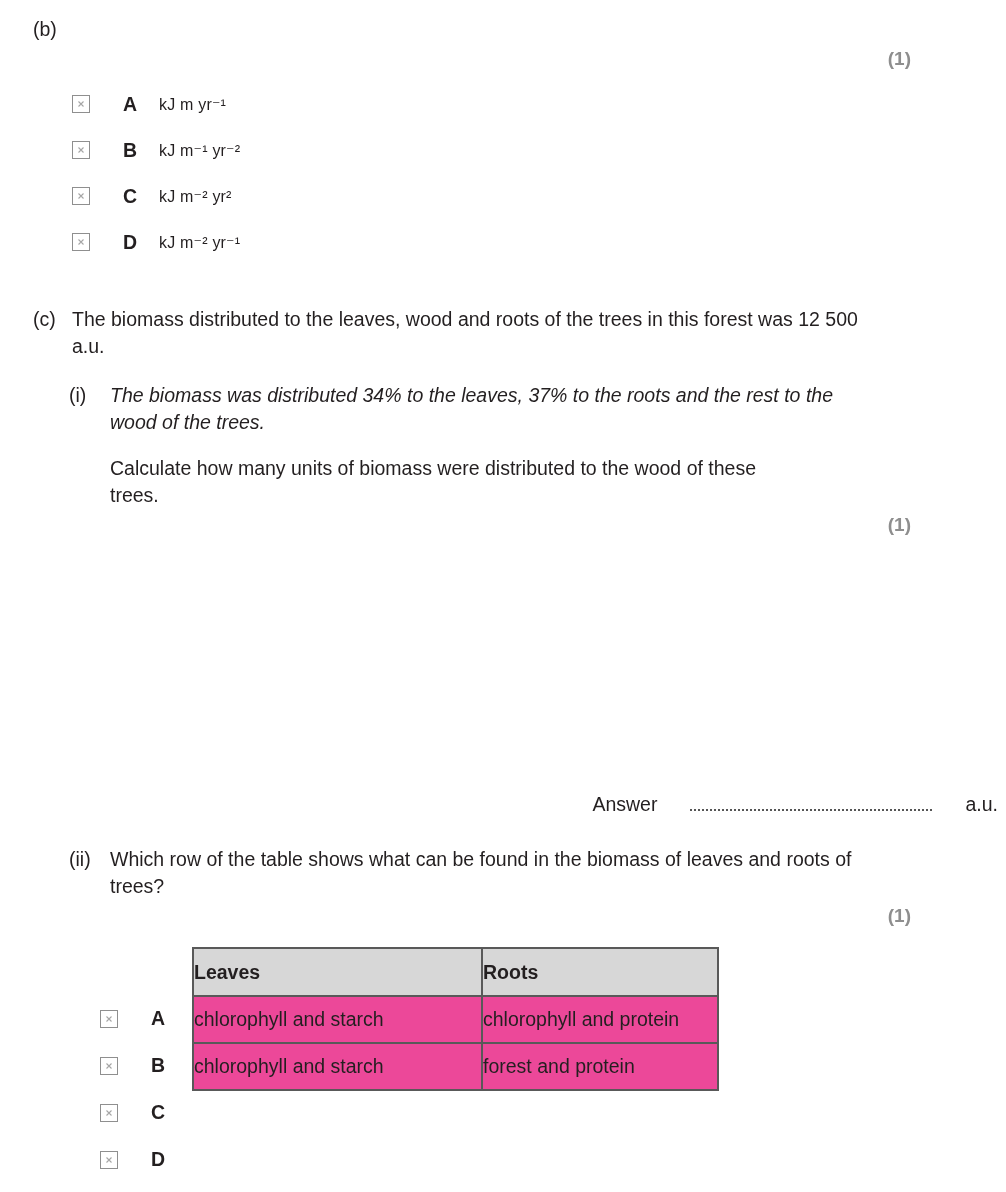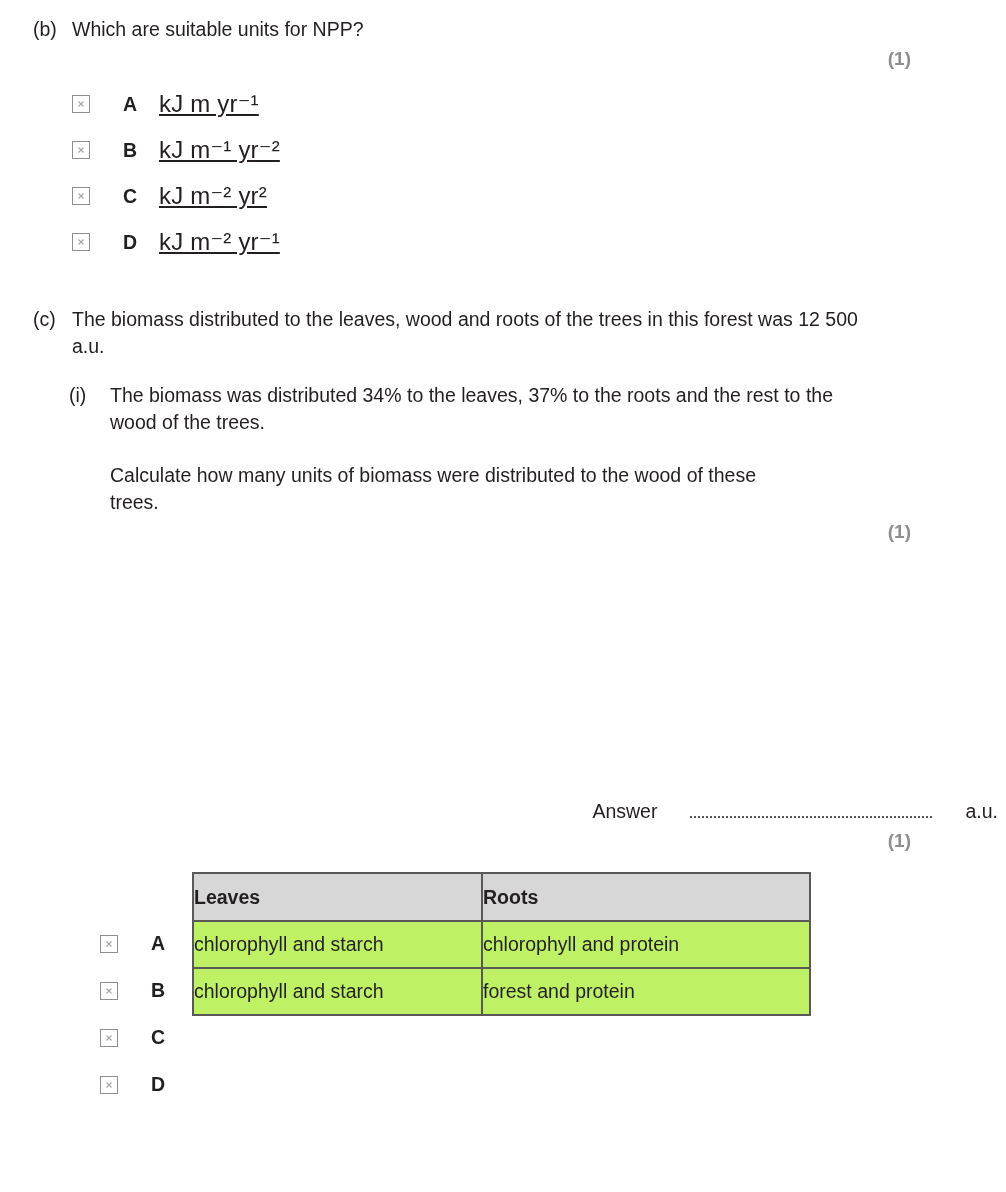--- a/index.html
+++ b/index.html
@@ -11,53 +11,52 @@
   .qlabel-sub { flex:0 0 41px; font-size:19.5px; line-height:27px; }
   .qtext { font-size:19.5px; line-height:27px; }
 
   .marks { font-weight:700; color:#8e8e8e; font-size:19px; line-height:27px; text-align:right; padding-right:87px; margin-top:2px; }
 
   .options { margin-left:39px; margin-top:20px; }
   .option { display:flex; align-items:center; height:24px; margin-bottom:22px; }
   .checkbox { width:18px; height:18px; border:1.5px solid #8f8f8f; background:#fff; display:inline-flex; align-items:center; justify-content:center; padding:0; cursor:pointer; flex:0 0 18px; }
   .cross { width:10px; height:10px; stroke:#a6a6a6; stroke-width:1.3; fill:none; }
   .optletter { font-weight:700; font-size:19.5px; width:22px; margin-left:33px; }
-  .optunit { font-size:24px; margin-left:14px; letter-spacing:0.2px;text-decoration:underline; }
+  .optunit { font-size:16px; margin-left:14px; letter-spacing:0.2px; }
 
   .qc { margin-top:52px; }
   .qc .qtext { max-width:800px; }
   .qci { margin-top:22px; margin-left:36px; }
-  .qci .qtext { max-width:765px; }
-  .calc { margin-top:26px; margin-left:77px; font-size:19.5px; line-height:27px; max-width:700px; }
+  .qci .qtext { max-width:765px;font-style:italic; }
+  .calc { margin-top:19px; margin-left:77px; font-size:19.5px; line-height:27px; max-width:700px; }
   .answer-line { margin-top:252px; display:flex; justify-content:flex-end; align-items:baseline; font-size:19.5px; line-height:28px;gap:27px; }
   .answer-dots { width:242px; border-bottom:2px dotted #555; height:20px; margin:0 6px; cursor:text; }
   .qcii { margin-top:28px; margin-left:36px; }
   .qcii .qtext { max-width:775px; }
 
   .table-section { margin-top:18px; margin-left:67px; display:flex; align-items:flex-start; }
   .rail { width:92px; display:flex; flex-direction:column; flex:0 0 92px; }
   .rail-spacer { height:48px; }
   .rail-row { height:47px; display:flex; align-items:center; }
   .rail-row .optletter { margin-left:33px; width:auto; }
 
   table.answer-table { border-collapse:collapse; table-layout:fixed; }
   table.answer-table th, table.answer-table td { border:2px solid #595959; text-align:left; vertical-align:middle; font-size:19.5px; }
   table.answer-table th { background:#d7d7d7; font-weight:700; height:48px; }
-  table.answer-table td { height:47px; background:#bef264; }
+  table.answer-table td { height:47px; background:#ec4899; }
   .col-leaves { width:289px; }
-  .col-roots { width:328px;margin-top:32px; }
+  .col-roots { width:236px;margin-top:32px; }
 </style>
 </head>
 <body>
 
 <div class="page">
 
   <div class="qrow">
     <span class="qlabel">(b)</span>
-    <span class="qtext">Which are suitable units for NPP?</span>
   </div>
   <div class="marks">(1)</div>
 
   <div class="options">
     <div class="option">
       <button class="checkbox">
           <svg class="cross" viewBox="0 0 12 12">
             <path d="M3 3 L9 9 M9 3 L3 9"></path>
           </svg>
         </button>
@@ -104,20 +103,24 @@
   </div>
   <div class="calc">Calculate how many units of biomass were distributed to the wood of these trees.</div>
   <div class="marks">(1)</div>
 
   <div class="answer-line">
     <span>Answer</span>
     <span class="answer-dots"></span>
     <span>a.u.</span>
   </div>
 
+  <div class="qrow qcii">
+    <span class="qlabel-sub">(ii)</span>
+    <span class="qtext">Which row of the table shows what can be found in the biomass of leaves and roots of trees?</span>
+  </div>
   <div class="marks">(1)</div>
 
   <div class="table-section">
     <div class="rail">
       <div class="rail-spacer"></div>
       <div class="rail-row">
         <button class="checkbox">
             <svg class="cross" viewBox="0 0 12 12">
               <path d="M3 3 L9 9 M9 3 L3 9"></path>
             </svg>

